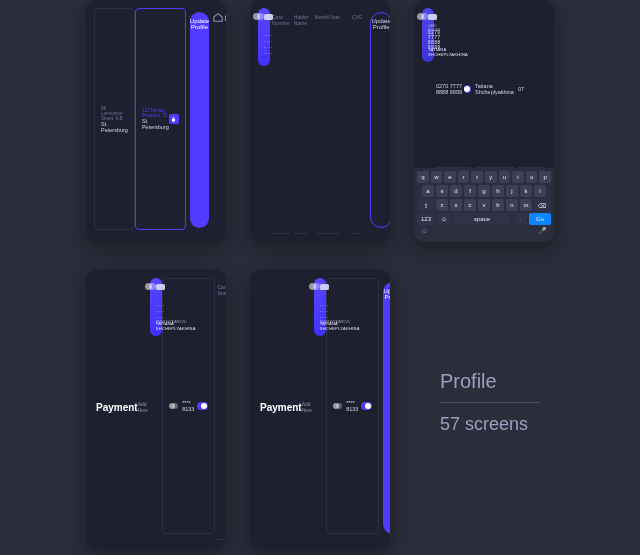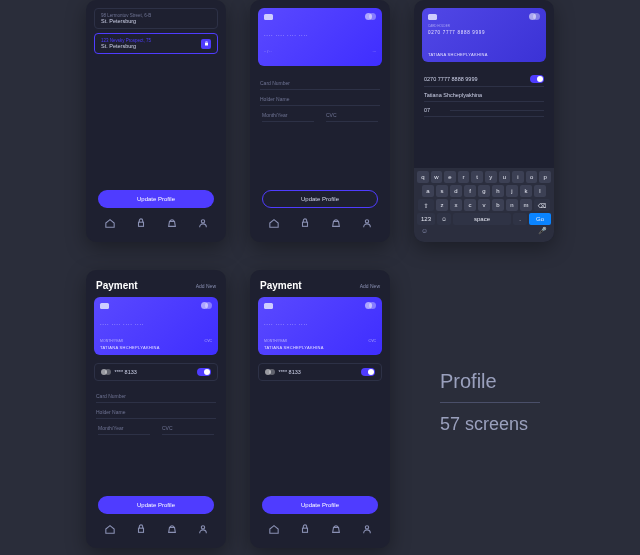--- a/index.html
+++ b/index.html
@@ -14,21 +14,21 @@
   .phone {
     position: absolute;
     width: 140px;
     background: #1e2030;
     border-radius: 10px;
     overflow: hidden;
     display: flex;
     flex-direction: column;
     box-shadow: 0 6px 20px rgba(0,0,0,.35);
   }
-  .phone-body { flex: 1; display: flex; flex-direction: column; padding: 8px; }
+  .phone-body { flex: 1; display: flex; flex-direction: row; padding: 8px; }
   .addr-row {
     border: 1px solid #2d3146;
     border-radius: 4px;
     padding: 4px 6px;
     margin-bottom: 4px;
     display: flex;
     align-items: center;
   }
   .addr-row.selected { border-color: #4f3cff; }
   .addr-text { flex: 1; }

